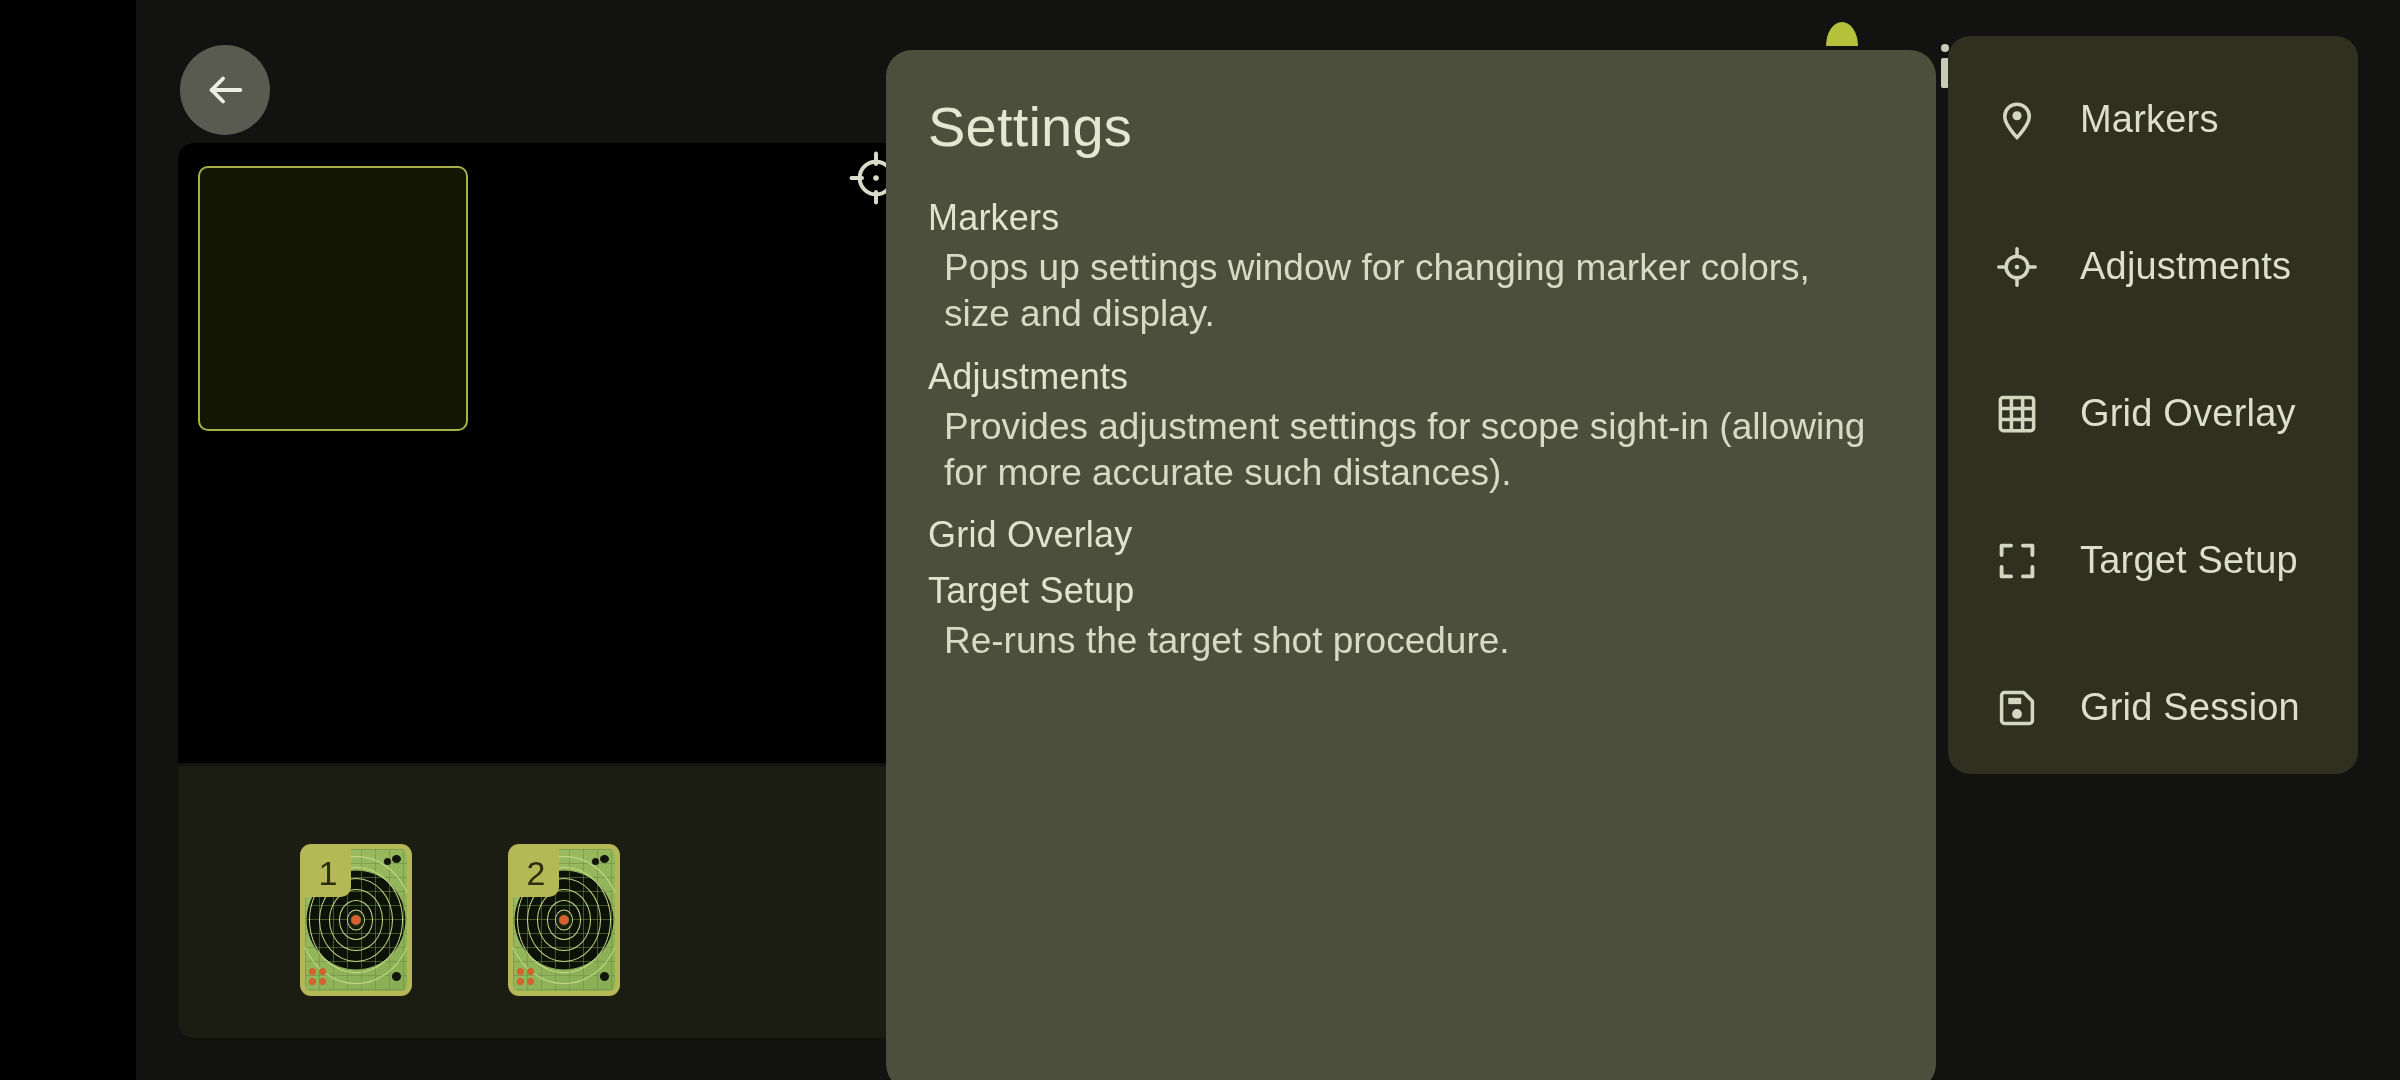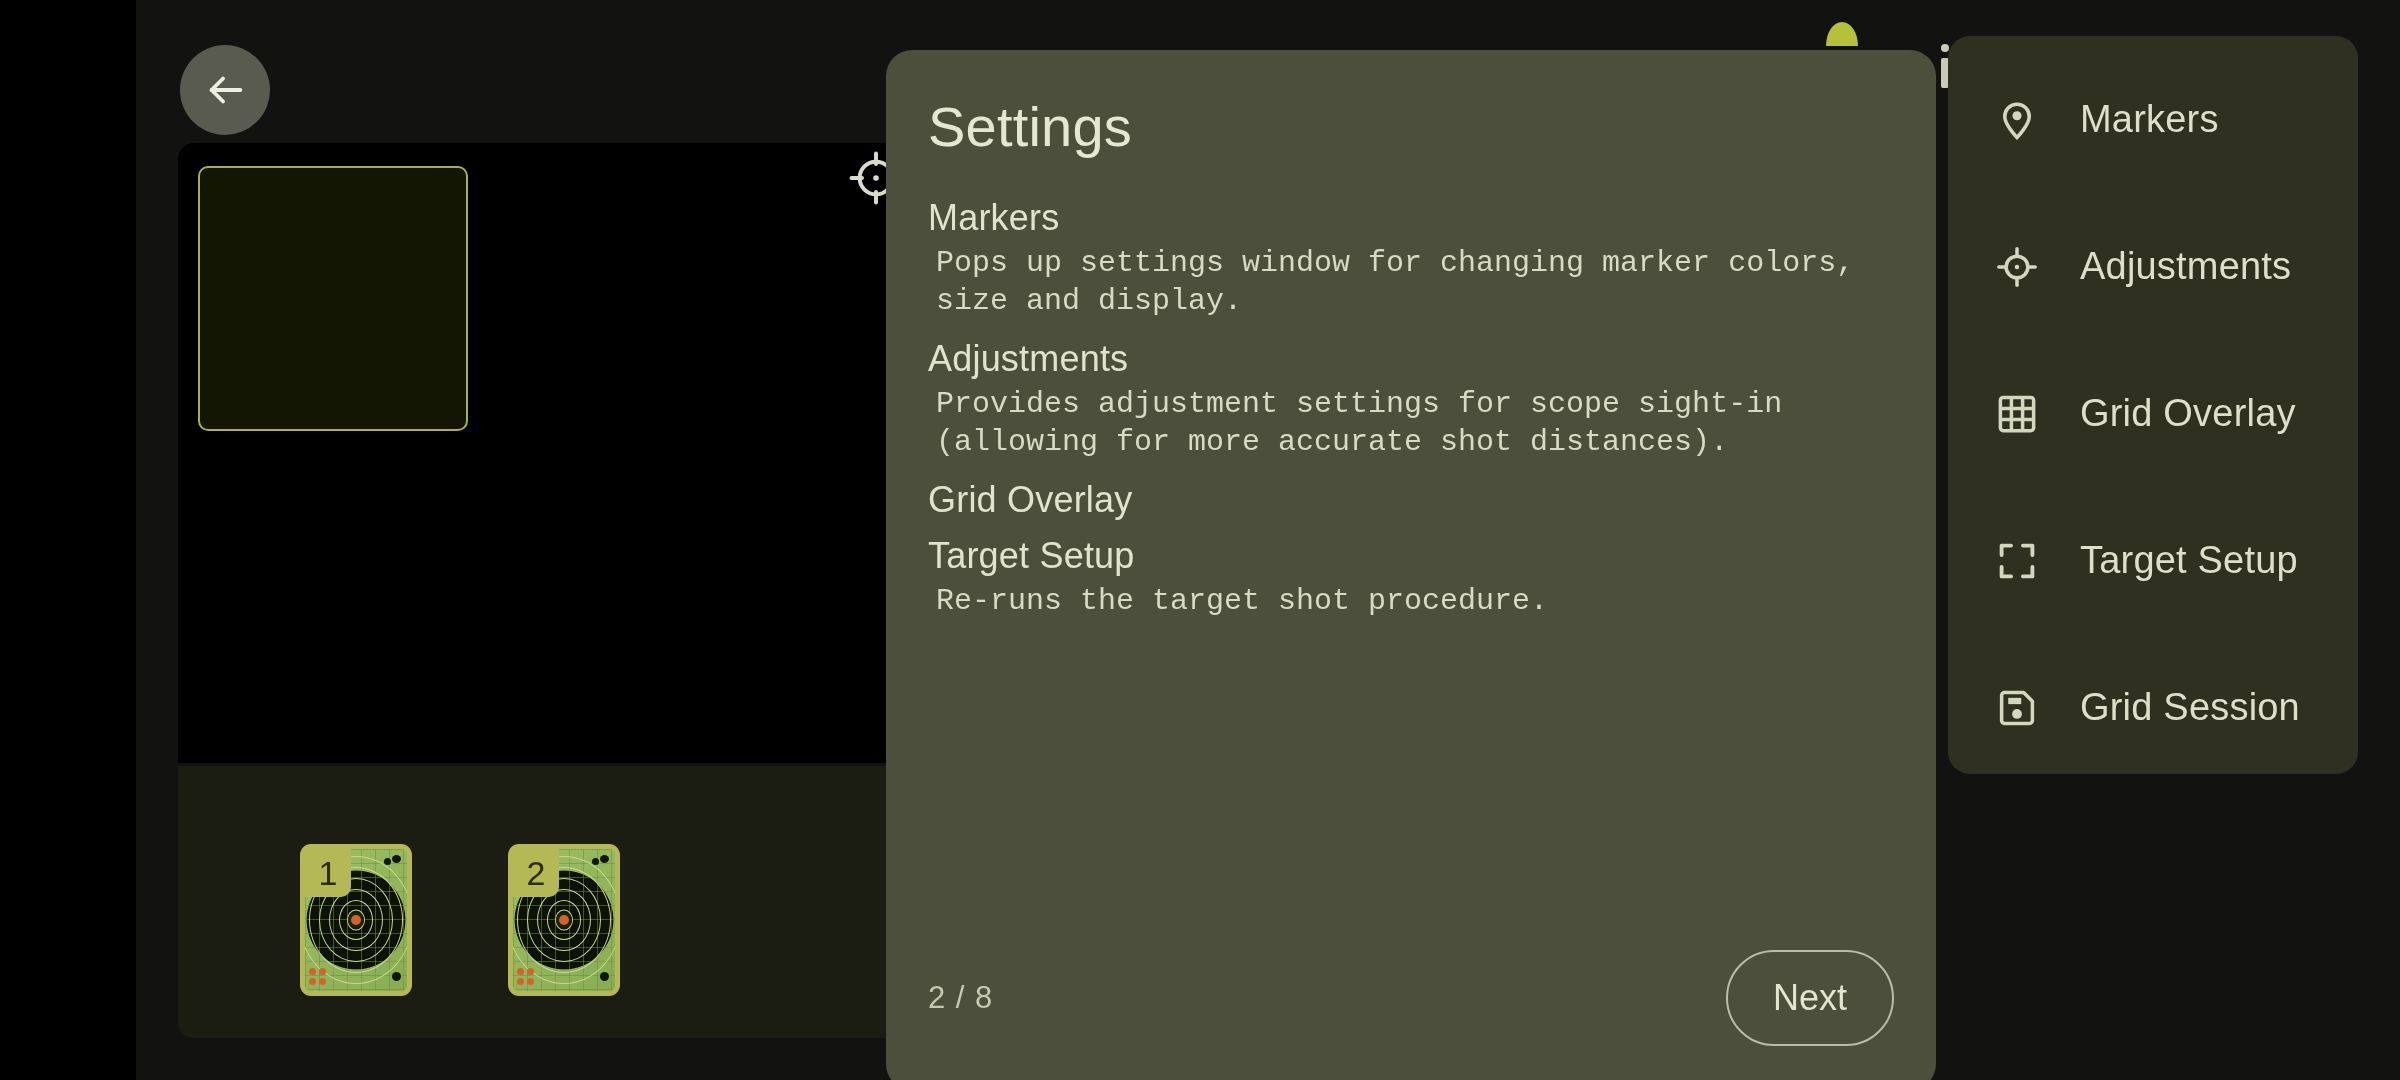--- a/index.html
+++ b/index.html
@@ -273,26 +273,25 @@
     margin-bottom: 14px;
   }
   .sec-h {
     font-size: 36px;
     color: #e0e3cd;
     margin: 0 0 6px 0;
     font-weight: 400;
     letter-spacing: .2px;
   }
   .sec-p {
-    font-size: 30px;
+    font-size: 37px;
     line-height: 1.25;
     color: #d7dac4;
-    margin: 0 0 18px 8px;
+    margin: 0 0 18px 16px;
     max-width: 930px;
-    font-family: Liberation Mono, monospace;
   }
   .dlg-footer {
     position: absolute;
     left: 42px;
     right: 42px;
     bottom: 44px;
     display: flex;
     align-items: center;
     justify-content: space-between;
   }
@@ -466,31 +465,27 @@
   <div class="dialog">
     <h1 class="dlg-title">Settings</h1>
 
     <div class="sec">
       <h2 class="sec-h">Markers</h2>
       <p class="sec-p">Pops up settings window for changing marker colors, size and display.</p>
     </div>
 
     <div class="sec">
       <h2 class="sec-h">Adjustments</h2>
-      <p class="sec-p">Provides adjustment settings for scope sight-in (allowing for more accurate shot distances).</p>
+      <p class="sec-p">Provides adjustment settings for scope sight-in (allowing for more accurate such distances).</p>
     </div>
 
     <div class="sec">
       <h2 class="sec-h">Grid Overlay</h2>
     </div>
 
     <div class="sec">
       <h2 class="sec-h">Target Setup</h2>
       <p class="sec-p">Re-runs the target shot procedure.</p>
     </div>
 
-    <div class="dlg-footer">
-      <span class="page-count">2 / 8</span>
-      <button class="next-btn">Next</button>
-    </div>
   </div>
 
 </div>
 
 </body></html>

